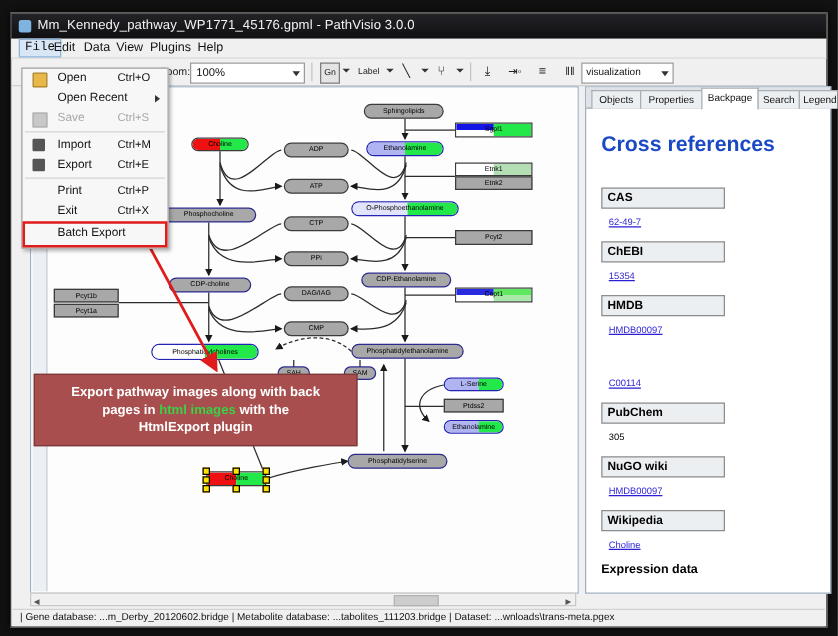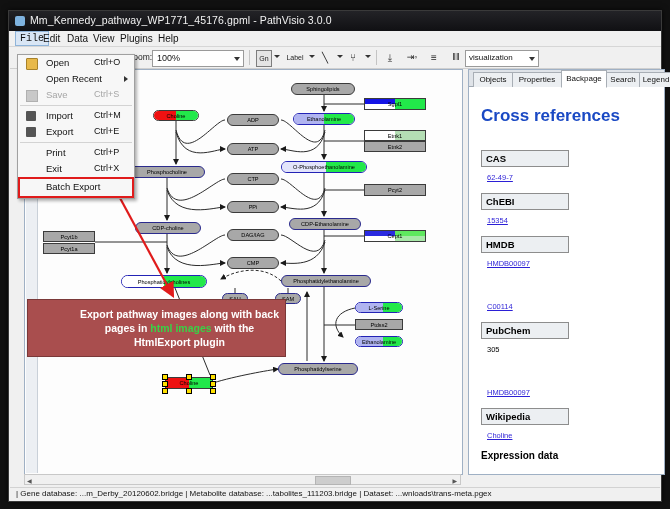--- a/index.html
+++ b/index.html
@@ -74,37 +74,37 @@
   .split .txt{position:absolute;left:0;top:0;width:100%;height:100%;display:flex;
       align-items:center;justify-content:center;font-size:5.6px;color:#000;z-index:3;}
 
   svg.wires{position:absolute;left:0;top:0;width:437px;height:404px;pointer-events:none;}
 
   
   .hnd{position:absolute;width:4px;height:4px;background:#ffe100;border:1px solid #000;}
 
   
   .anno{position:absolute;left:18px;top:288px;width:257px;height:56px;background:#a94e4e;
-      border:1px solid #7a3838;z-index:40;display:flex;align-items:center;justify-content:flex-end;}
+      border:1px solid #7a3838;z-index:40;display:flex;align-items:center;justify-content:center;}
   .anno .t{font-size:10.5px;font-weight:bold;color:#fff;text-align:center;line-height:14px;
       padding:0 6px;}
   .anno .t .hl{color:#39d146;}
 
   
   .rpanel{position:absolute;left:459px;top:58px;width:195px;height:404px;background:#fff;
       border:1px solid #9fb0c4;}
   .tabs{position:absolute;left:0;top:0;width:195px;height:16px;background:#dfe3e8;
       border-bottom:1px solid #9fa8b2;}
   .tab{position:absolute;top:2px;height:14px;background:#eceff2;border:1px solid #a8aeb5;
       border-bottom:none;font-size:8px;color:#111;line-height:13px;text-align:center;}
   .tab.active{top:0;height:16px;background:#fff;line-height:15px;border-bottom:1px solid #fff;}
   .bp{position:absolute;left:10px;top:18px;width:176px;height:384px;overflow:hidden;}
   .bp h1{margin:0;position:absolute;left:2px;top:18px;font-size:17px;color:#1a49c4;
       font-weight:bold;font-family:"Liberation Sans",sans-serif;}
-  .xref{position:absolute;left:2px;width:88px;height:17px;background:#eceff2;
+  .xref{position:absolute;left:2px;width:99px;height:17px;background:#eceff2;
       border:1px solid #8d8d8d;font-size:9.5px;font-weight:bold;color:#000;
       line-height:16px;padding-left:4px;box-sizing:border-box;}
   .xval{position:absolute;left:8px;font-size:7.5px;color:#2b1fd6;text-decoration:underline;}
   .xval.plain{color:#000;text-decoration:none;}
   .expr{position:absolute;left:2px;top:362px;font-size:10px;font-weight:bold;color:#000;}
 
   
   .hsb{position:absolute;left:15px;top:463px;width:437px;height:11px;background:#f0f0f0;
       border:1px solid #c8c8c8;box-sizing:border-box;}
   .hsb .thumb{position:absolute;left:290px;top:1px;width:34px;height:7px;background:#cdcdcd;
@@ -356,20 +356,21 @@
       <div class="xval" style="top:128px">15354</div>
 
       <div class="xref" style="top:148px">HMDB</div>
       <div class="xval" style="top:171px">HMDB00097</div>
 
       <div class="xval" style="top:214px">C00114</div>
 
       <div class="xref" style="top:234px">PubChem</div>
       <div class="xval plain" style="top:257px">305</div>
 
+      <div class="xref" style="top:277px">NuGO wiki</div>
       <div class="xval" style="top:300px">HMDB00097</div>
 
       <div class="xref" style="top:320px">Wikipedia</div>
       <div class="xval" style="top:343px">Choline</div>
 
       <div class="expr">Expression data</div>
     </div>
   </div>
 
   <div class="hsb">

